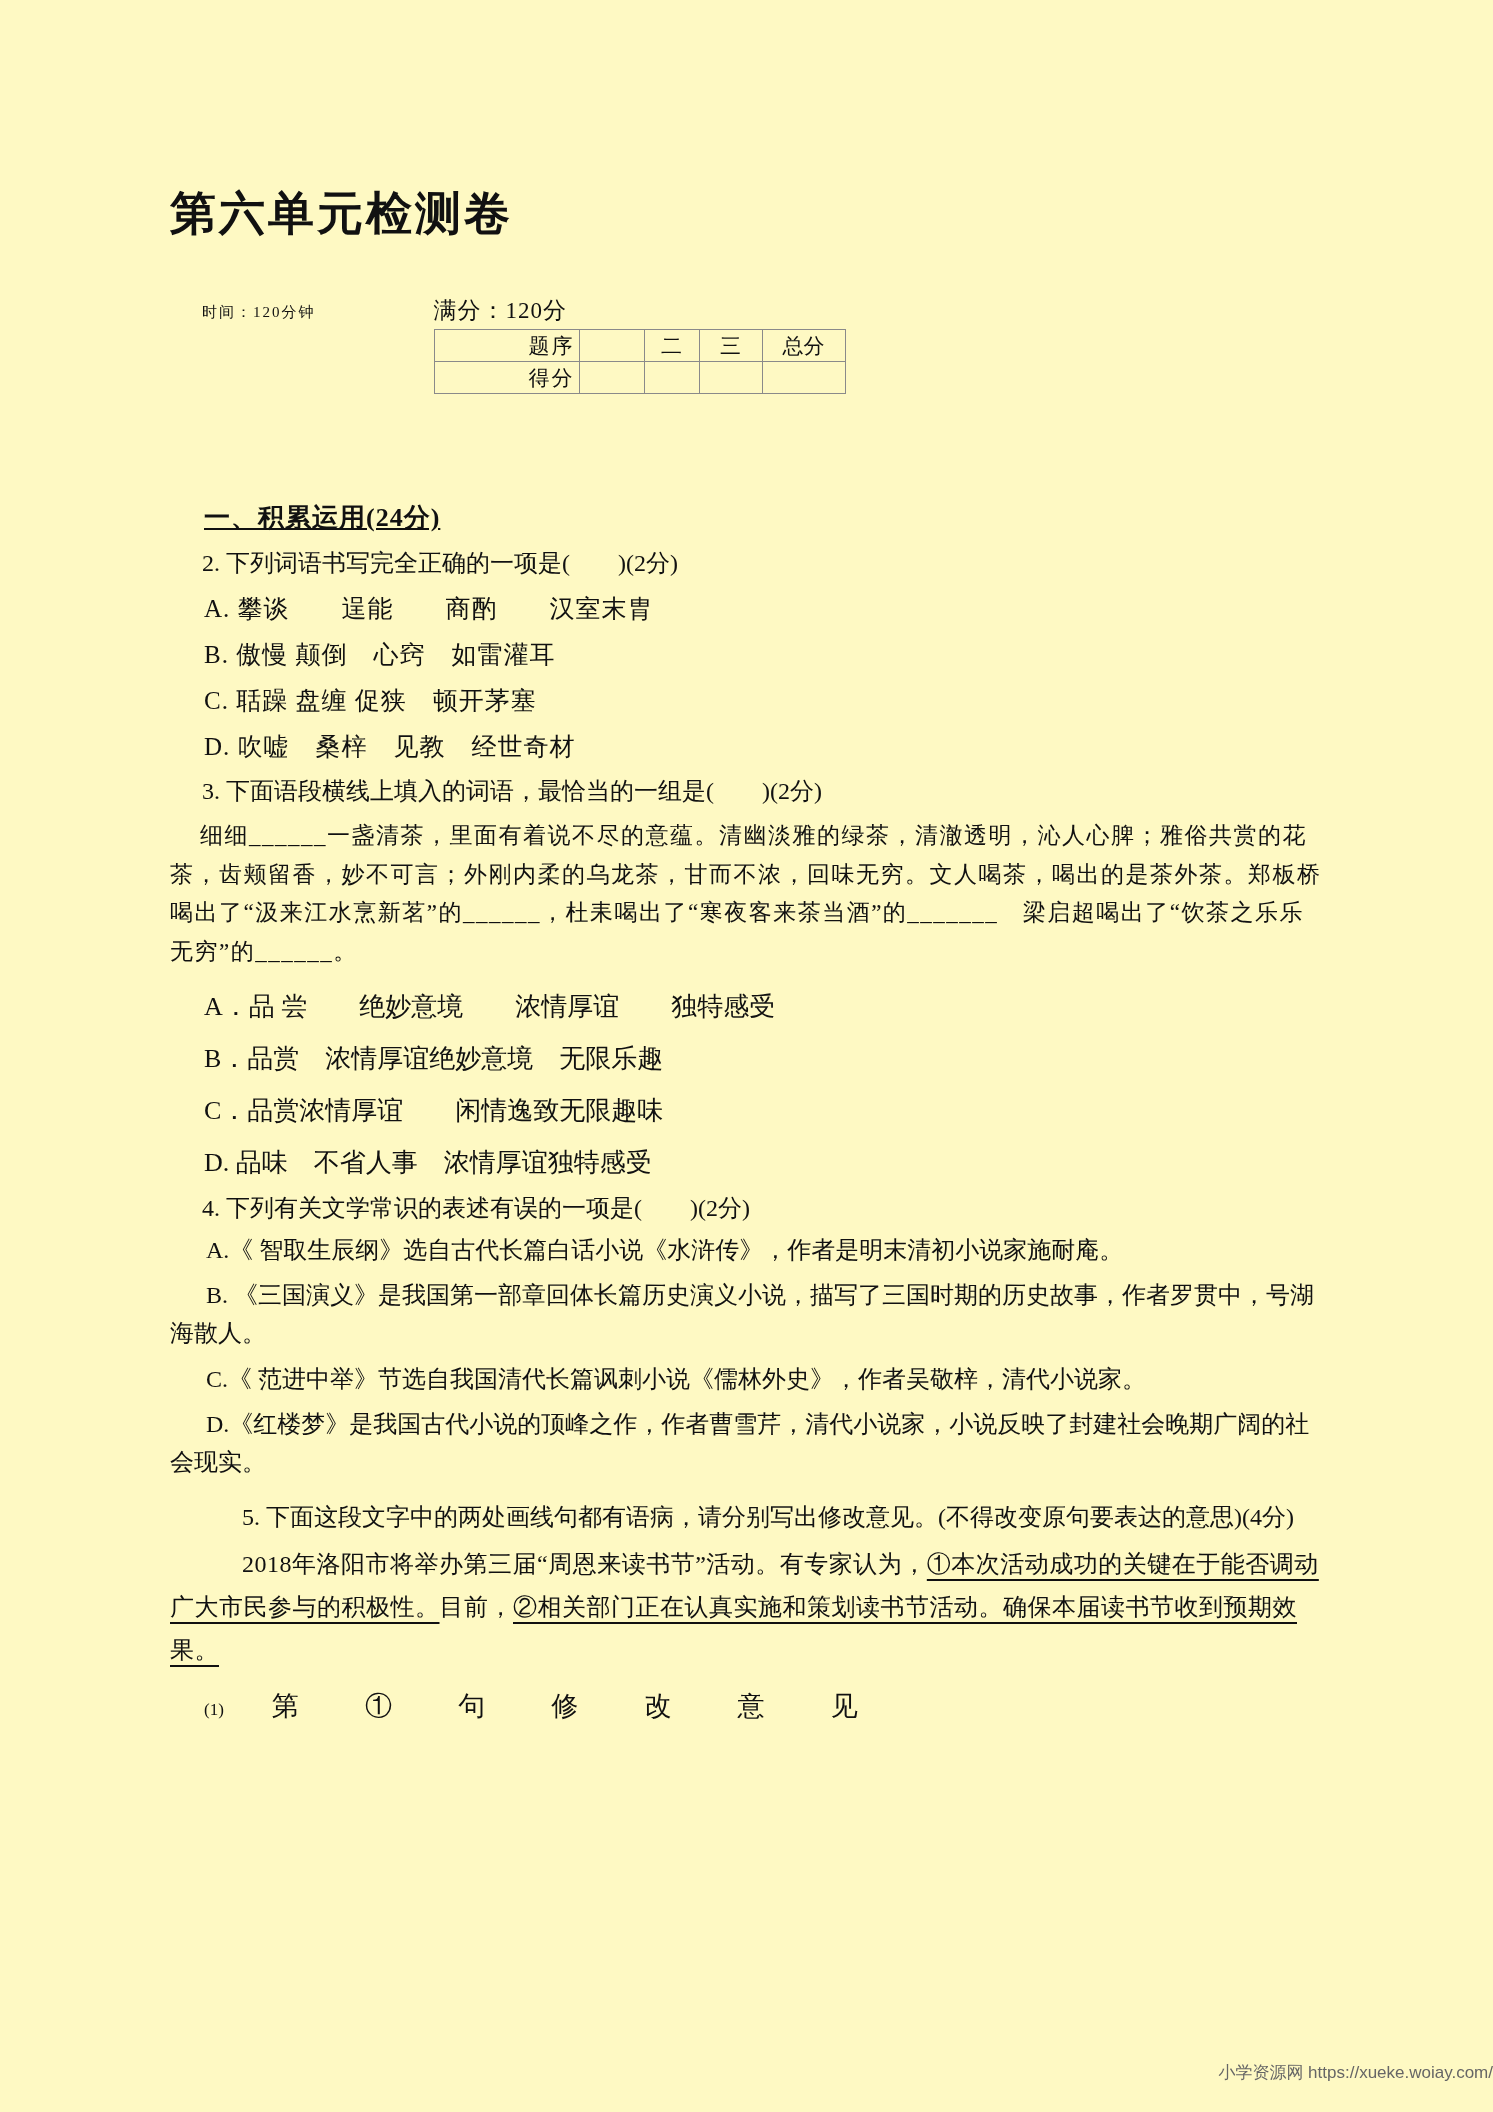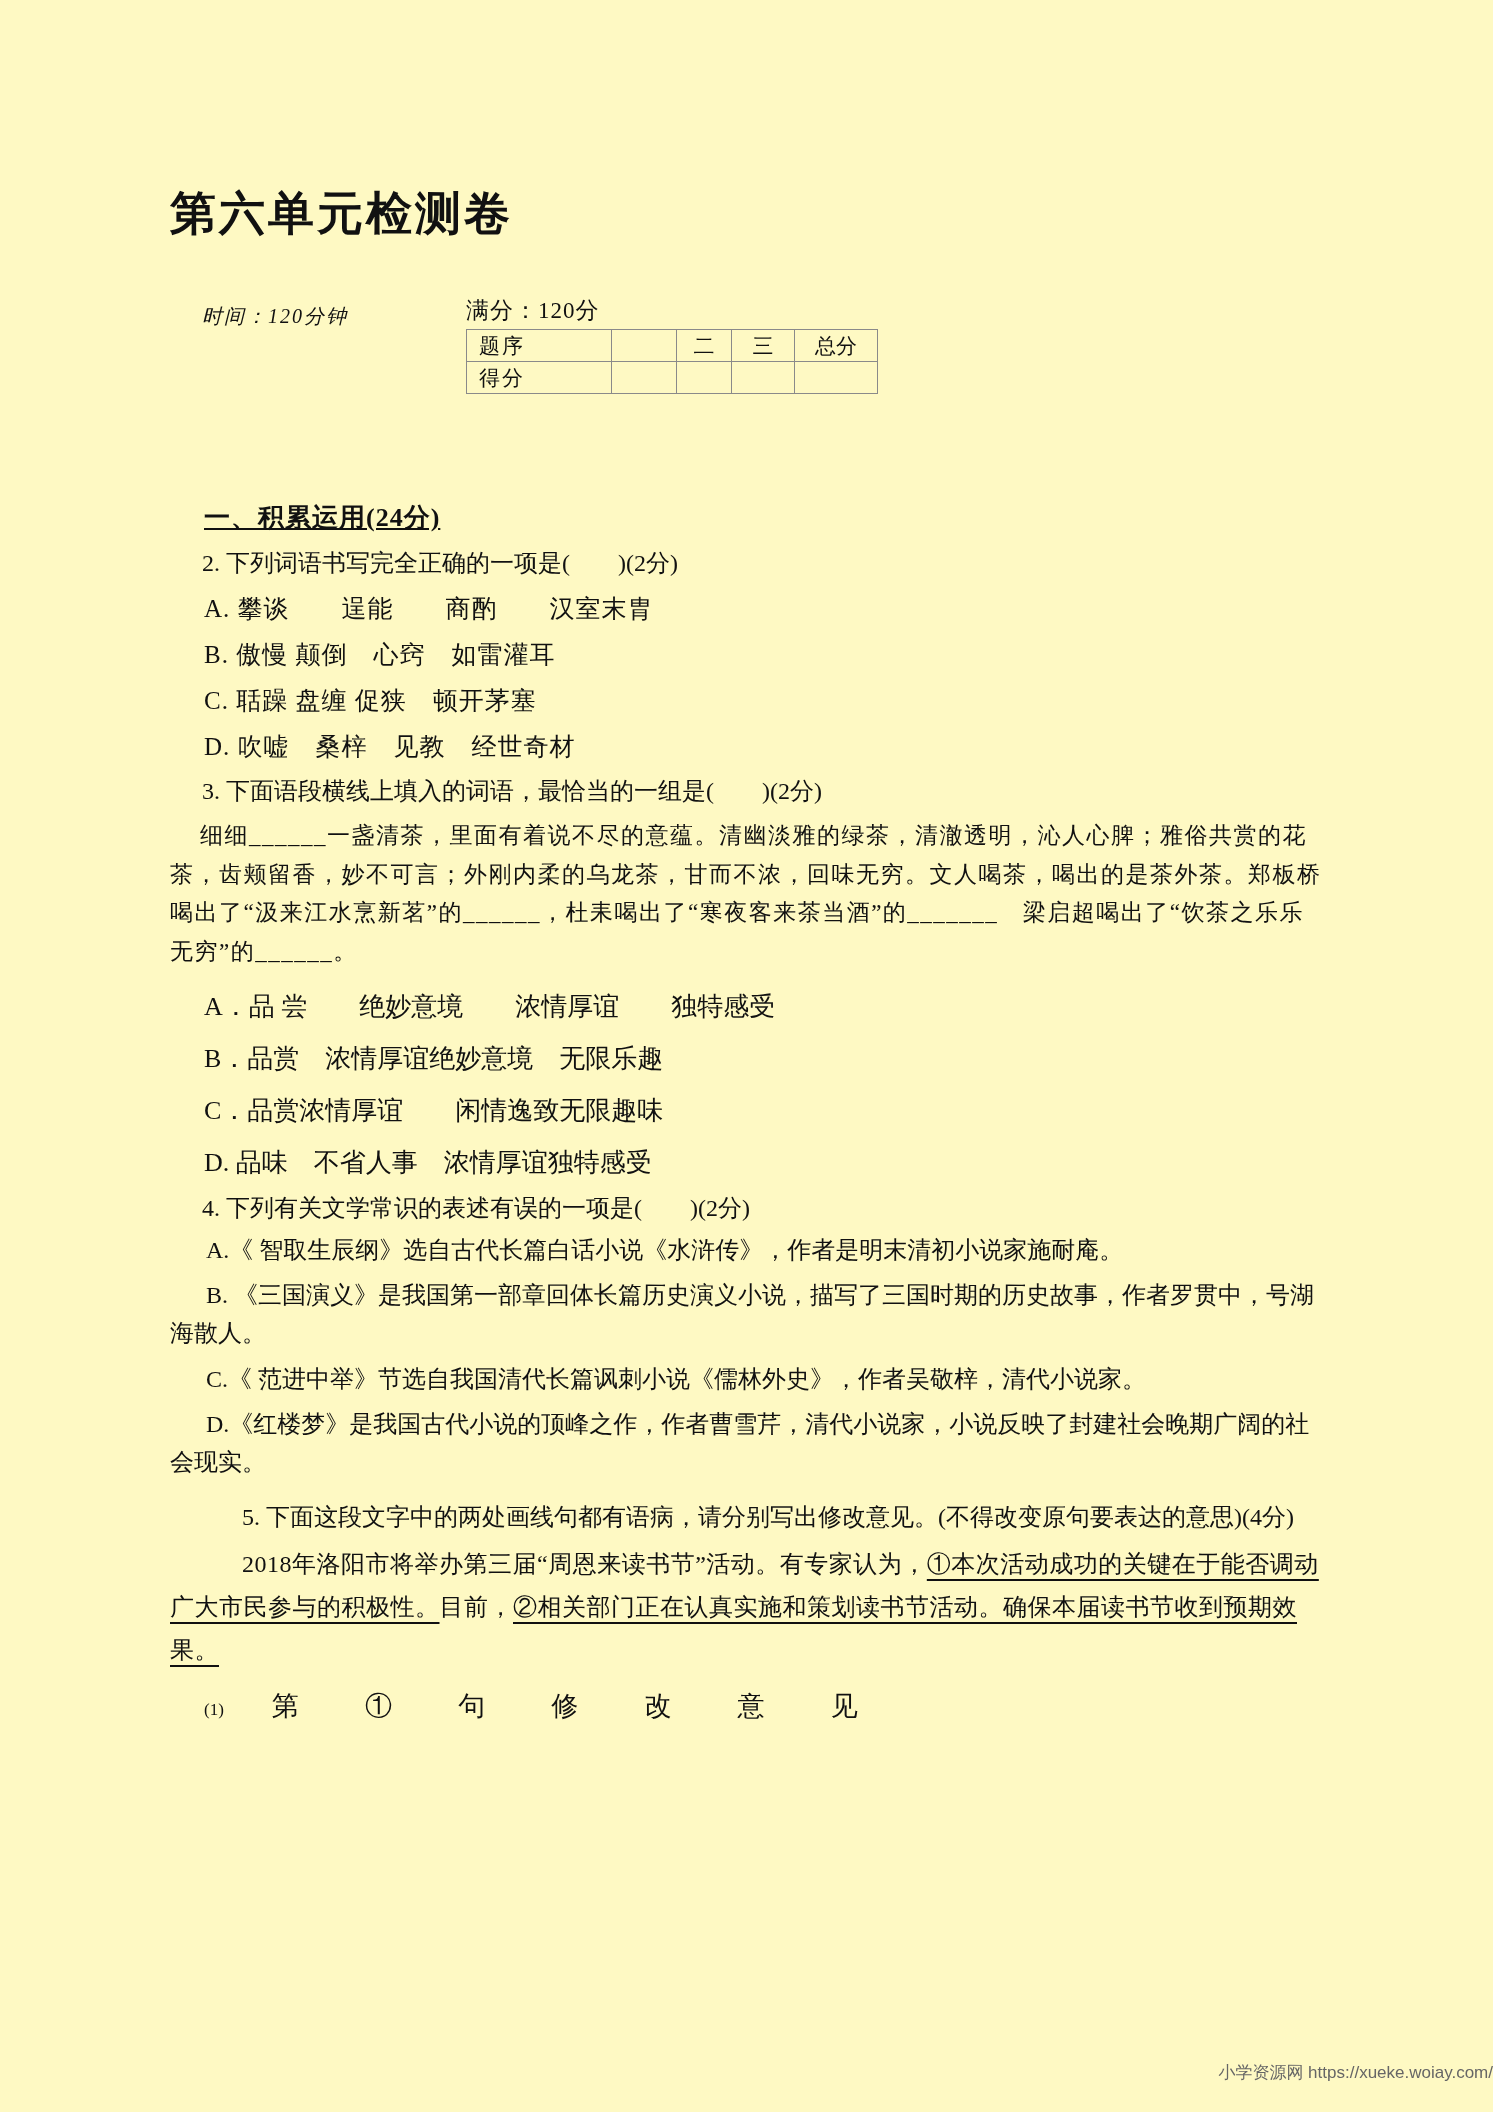--- a/index.html
+++ b/index.html
@@ -4,26 +4,26 @@
 <style>
   html,body{margin:0;padding:0;background:#fff;}
   .page{
     width:1493px;height:2112px;position:relative;background:#fef9c3;
     overflow:hidden;color:#111;
     font-family:"Liberation Serif","DejaVu Serif",serif;
   }
   .content{position:absolute;top:0;left:0;width:1493px;padding:183px 168px 0 170px;box-sizing:border-box;}
   .title{font-size:46px;font-weight:700;letter-spacing:3px;margin:0;}
   .meta-row{display:flex;margin-top:50px;}
-  .time-label{font-size:20px;margin-left:32px;letter-spacing:2px;padding-top:8px;white-space:nowrap;font-style:italic;}
+  .time-label{font-size:15px;margin-left:32px;letter-spacing:2px;padding-top:8px;white-space:nowrap;}
   .meta-right{margin-left:118px;}
   .full-score{font-size:23px;letter-spacing:1px;margin-bottom:3px;}
   table.score-table{border-collapse:collapse;font-size:21px;}
   table.score-table td{border:1px solid #8a8a8a;height:31px;text-align:center;padding:0 4px;}
-  table.score-table td.lbl{width:128px;text-align:left;padding-left:12px;letter-spacing:2px;}
+  table.score-table td.lbl{width:128px;text-align:right;padding-left:12px;letter-spacing:2px;}
   td.c1{width:56px;} td.c2{width:46px;} td.c3{width:54px;} td.c4{width:74px;}
   .sec-heading{margin:106px 0 0 34px;font-size:26px;font-weight:700;letter-spacing:1px;text-decoration:underline;}
   .stem{margin:12px 0 0 32px;font-size:24px;}
   .q5-stem{margin:16px 0 0 0;font-size:24px;text-indent:3em;line-height:1.62;}
   .q1-opt{margin-left:34px;white-space:nowrap;}
   .q1-a{font-size:30px;margin-top:14px;}
   .q1-b{font-size:25px;margin-top:22px;}
   .q1-c{font-size:29px;margin-top:22px;}
   .q1-d{font-size:28px;margin-top:24px;margin-bottom:16px;}
   .q2-opt{margin-left:34px;font-size:25px;margin-top:13px;letter-spacing:1px;}

